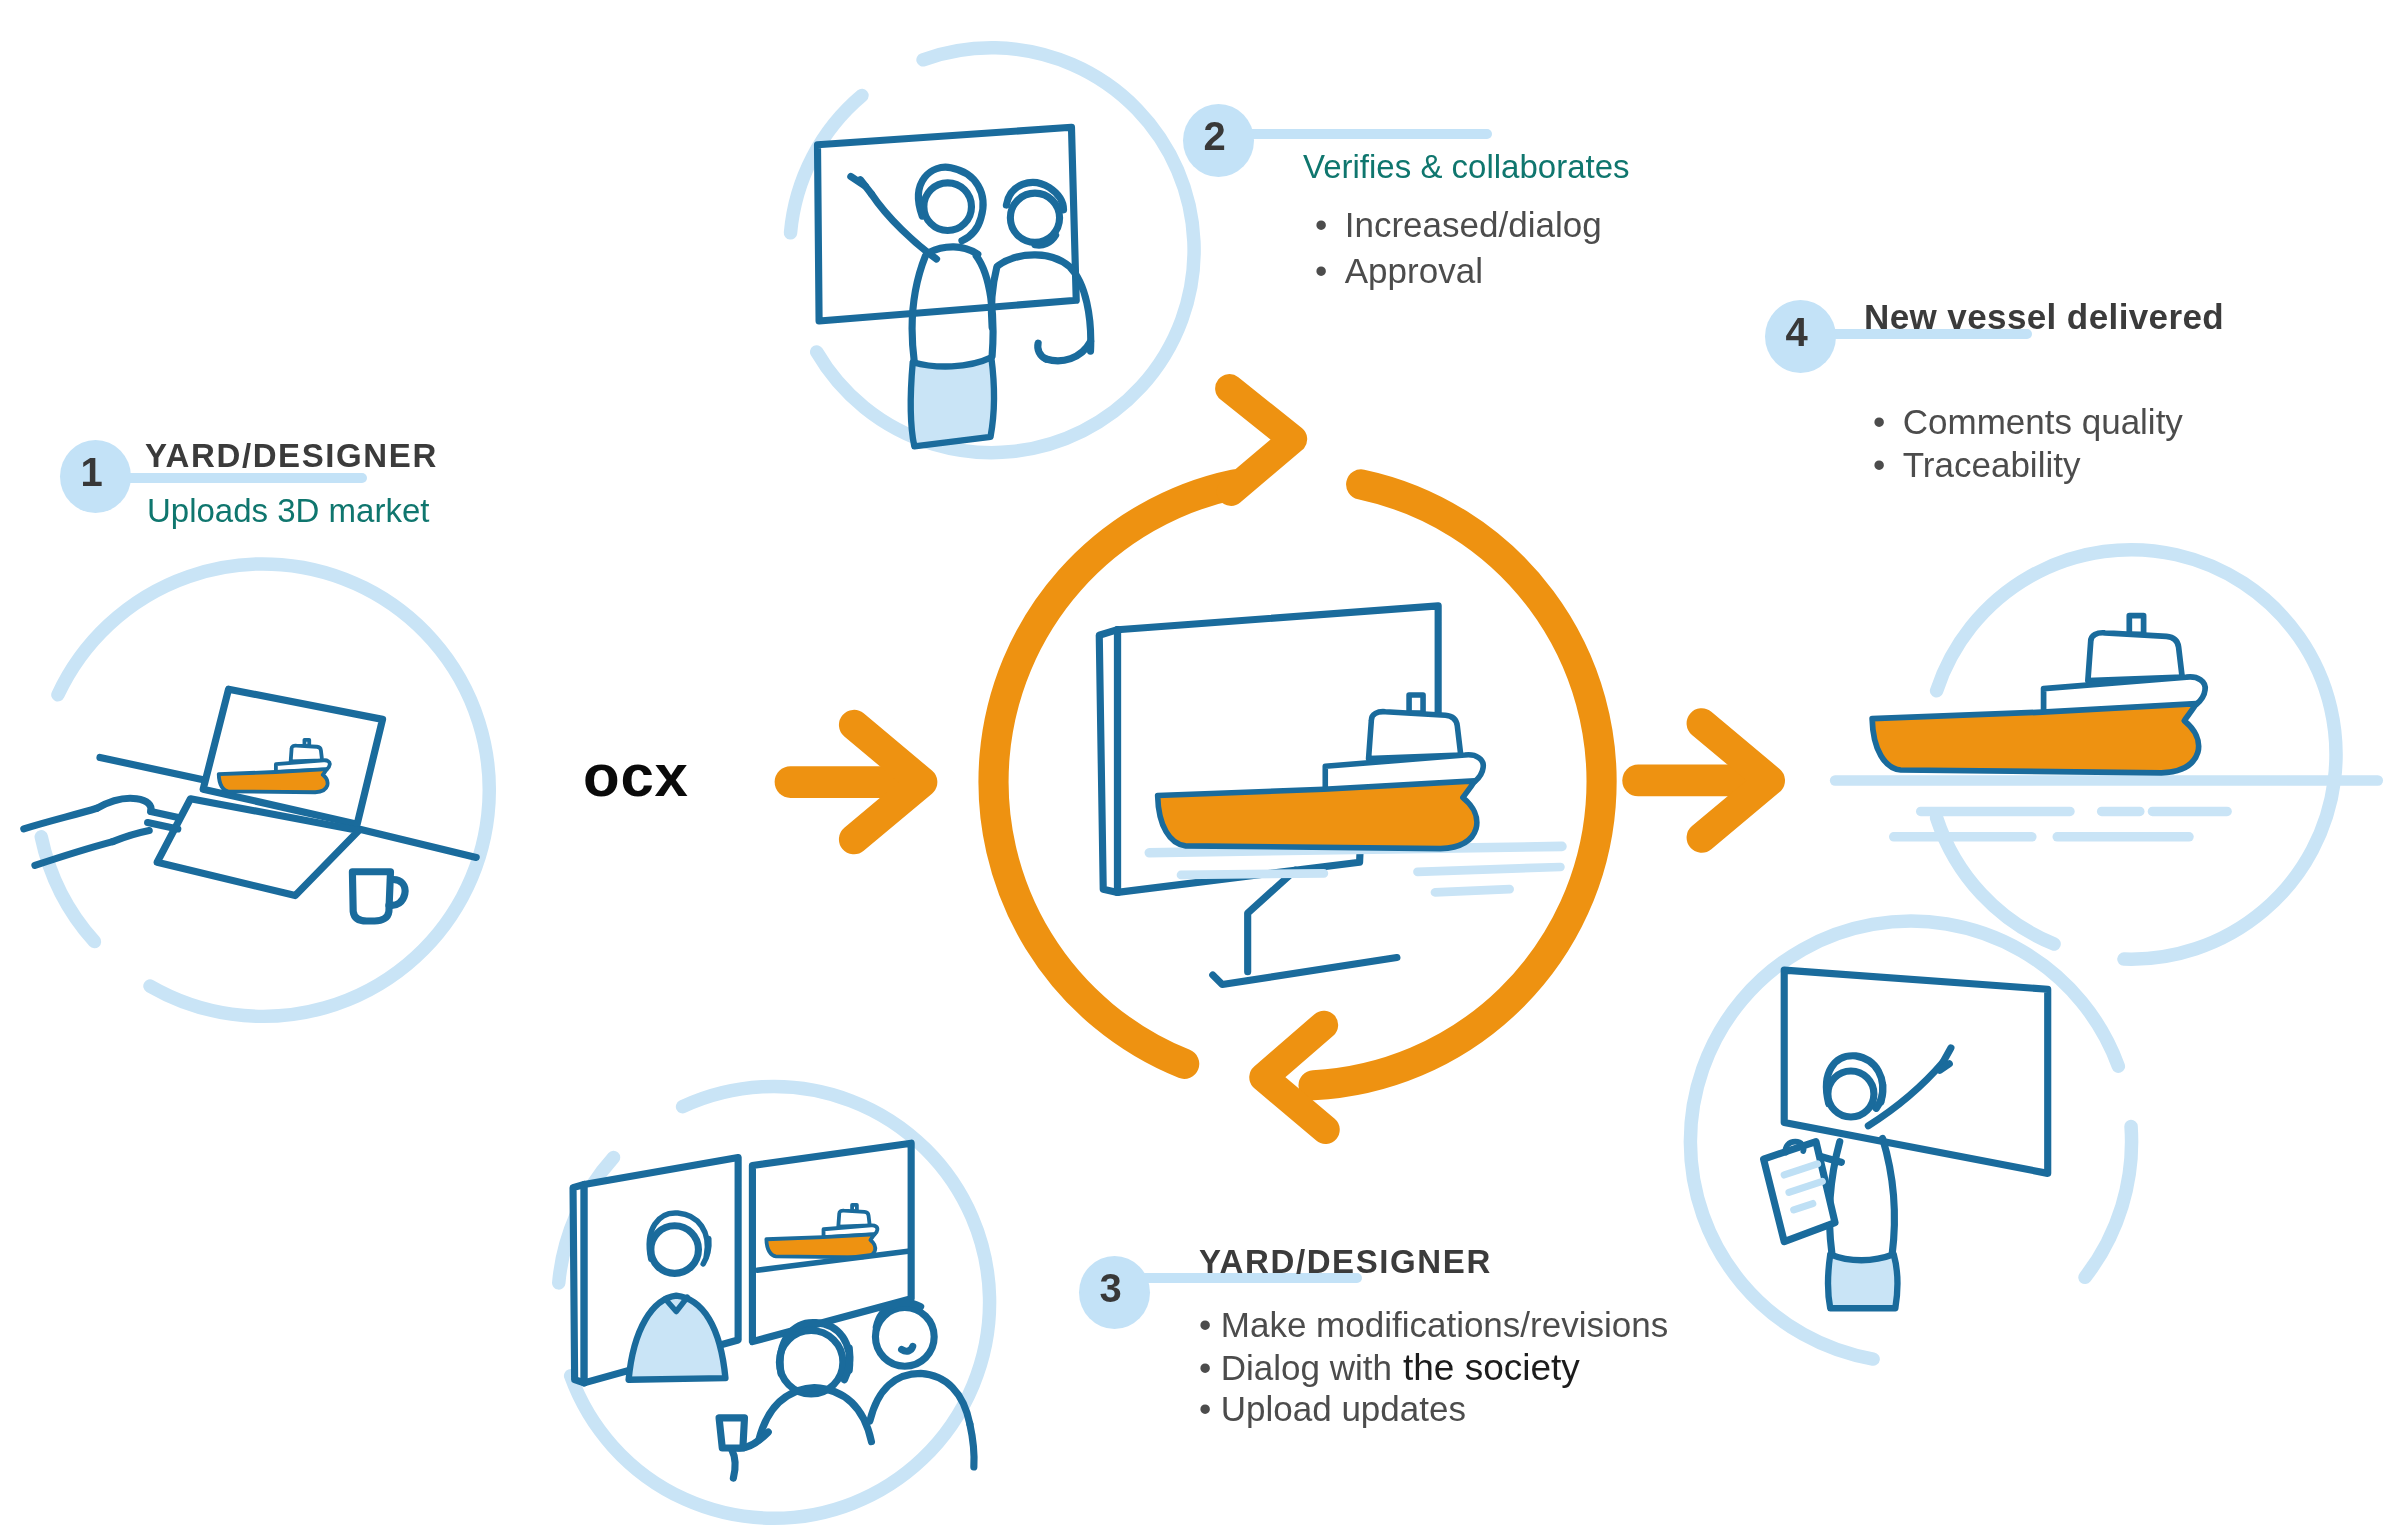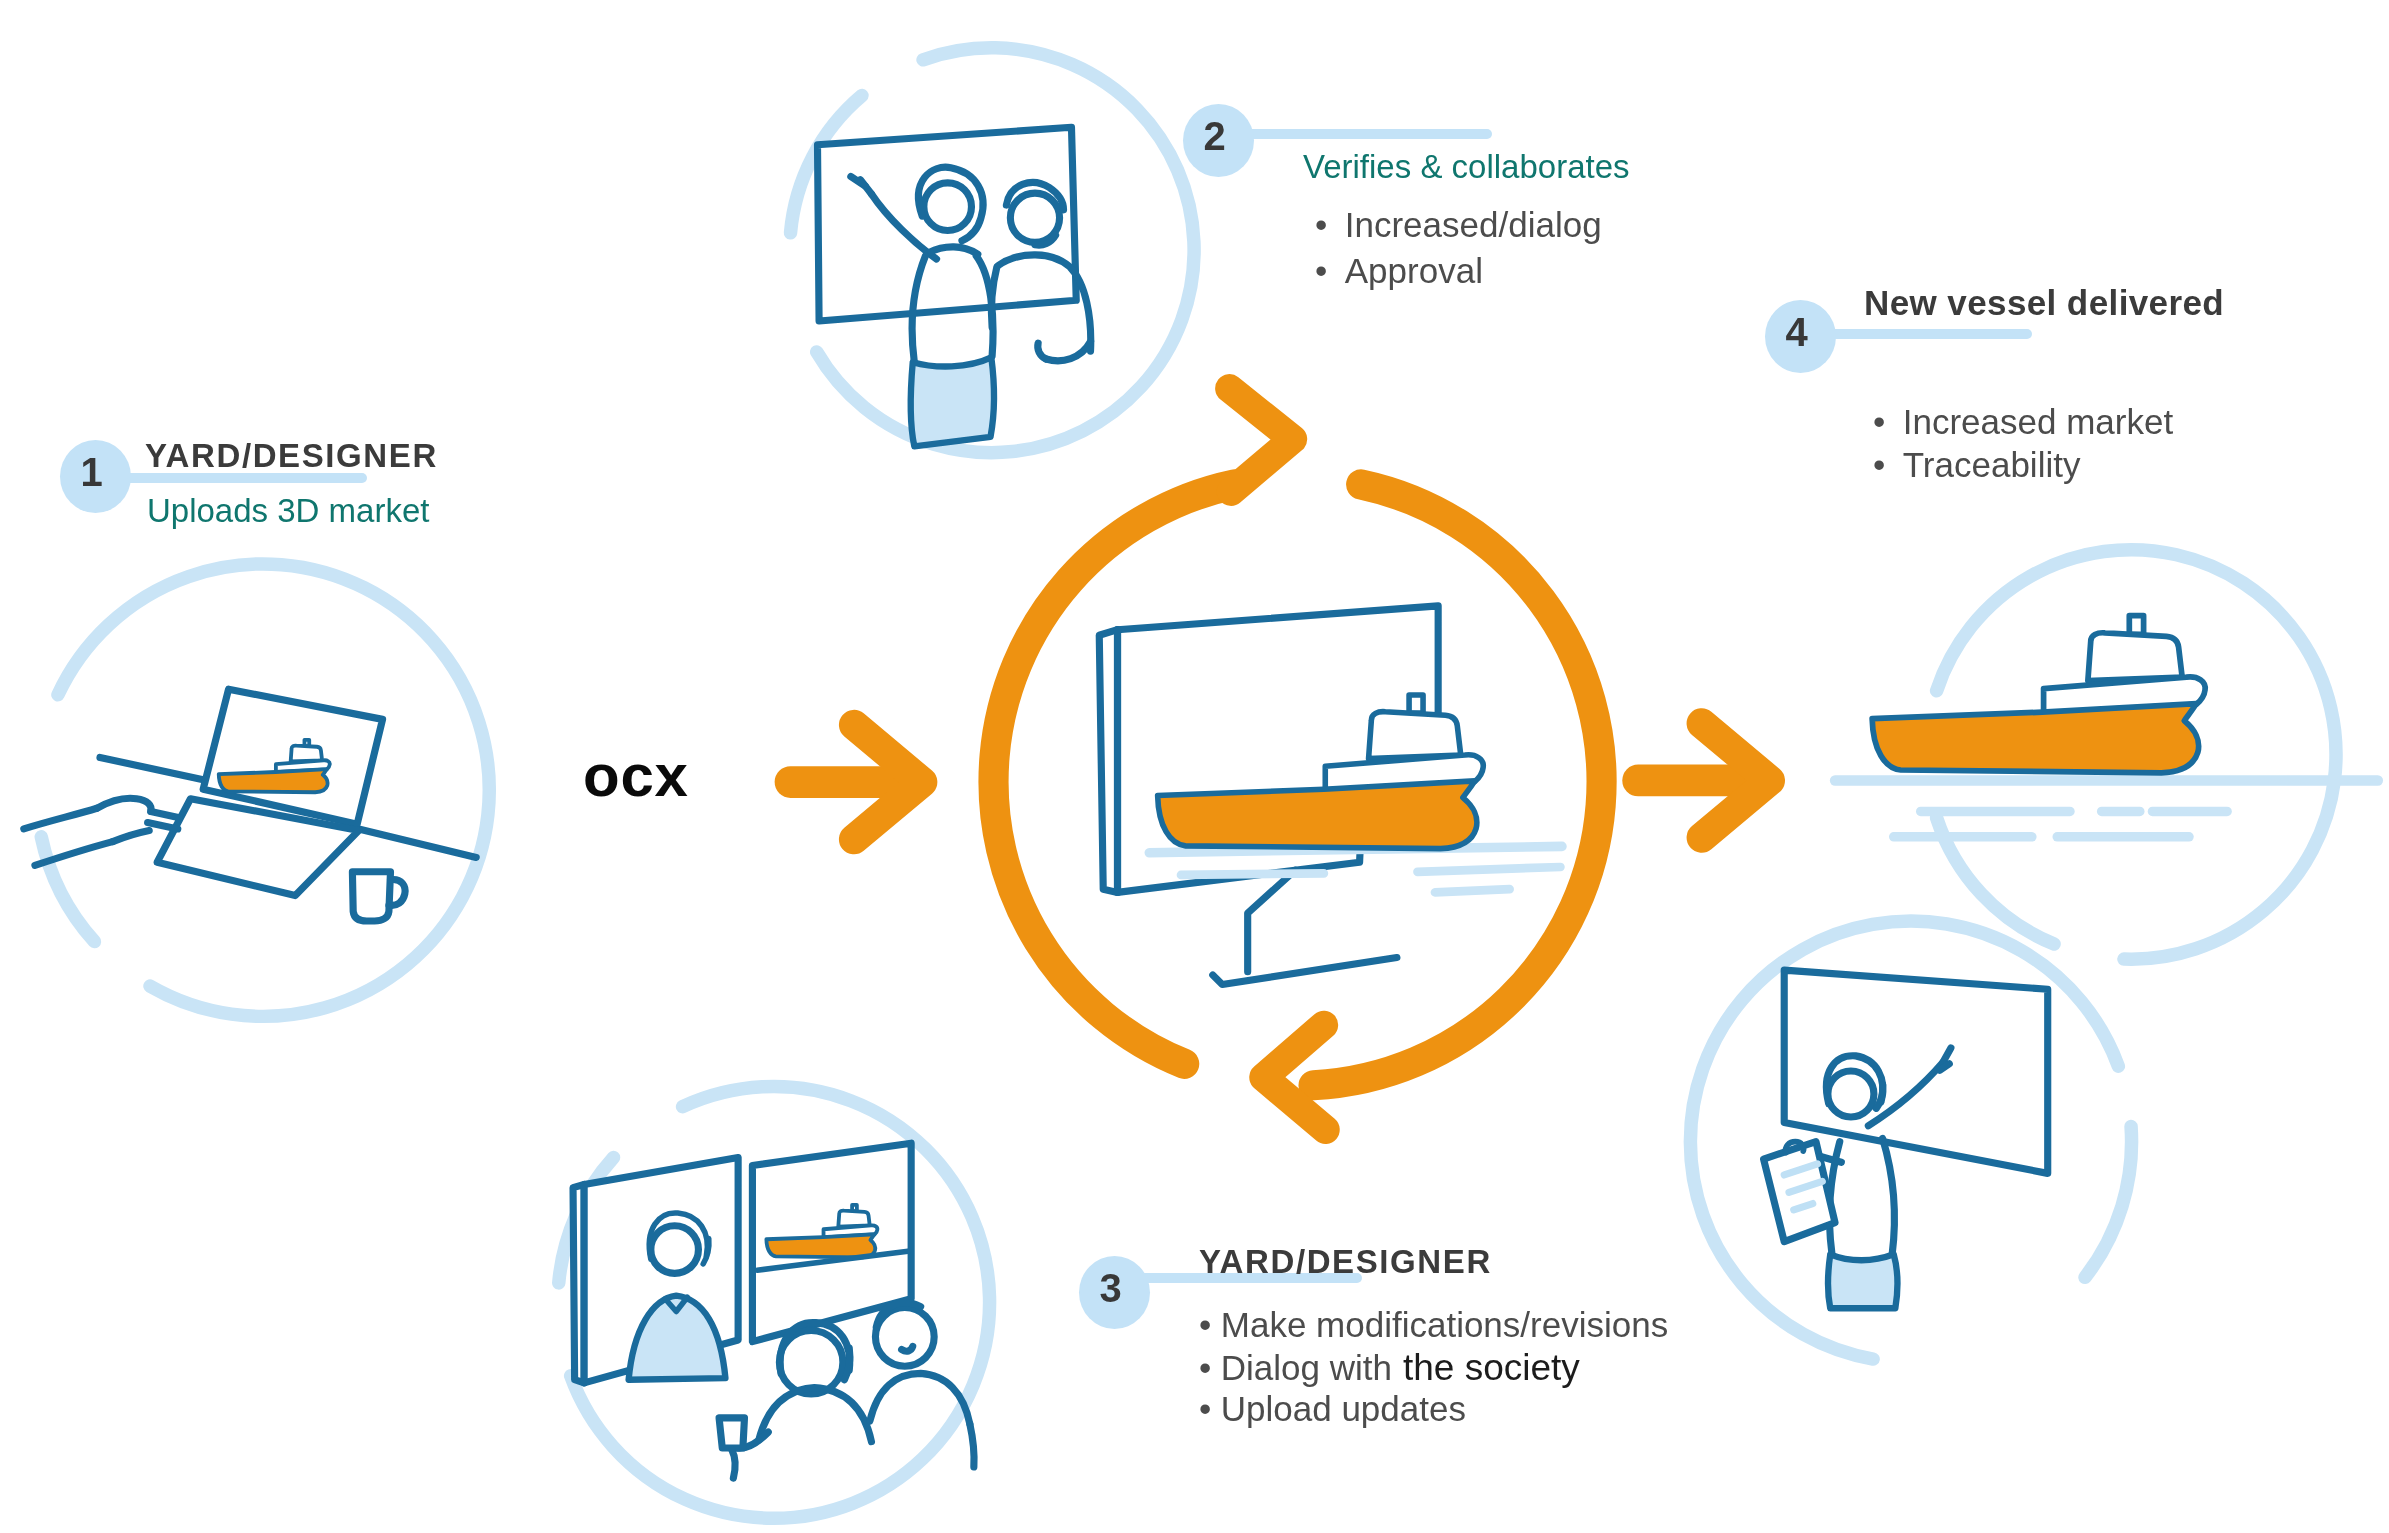--- a/index.html
+++ b/index.html
@@ -242,20 +242,20 @@
     </div>
   <div class="title" style="left:1199px;top:1243px;">YARD/DESIGNER</div>
   <div class="brow tight" style="left:1199px;top:1305px;"><span class="dot">•</span><span>Make modifications/revisions</span></div>
   <div class="brow tight" style="left:1199px;top:1347px;"><span class="dot">•</span><span>Dialog with</span><span class="suffix">the society</span></div>
   <div class="brow tight" style="left:1199px;top:1389px;"><span class="dot">•</span><span>Upload updates</span></div>
 
   <div class="uline" style="left:1808px;top:329px;width:224px;"></div>
   <div class="badge" style="left:1765px;top:300px;">
       <span>4</span>
     </div>
-  <div class="title sentence" style="left:1864px;top:283px;font-size:35px;">New vessel delivered</div>
-  <div class="brow" style="left:1873px;top:402px;"><span class="dot">•</span><span>Increased market</span></div>
+  <div class="title sentence" style="left:1864px;top:297px;font-size:35px;">New vessel delivered</div>
+  <div class="brow" style="left:1873px;top:402px;"><span class="dot">•</span><span>Comments quality</span></div>
   <div class="brow" style="left:1873px;top:445px;"><span class="dot">•</span><span>Traceability</span></div>
 
   <div class="ocx">ocx</div>
 
 </div>
 
 
 </body></html>

